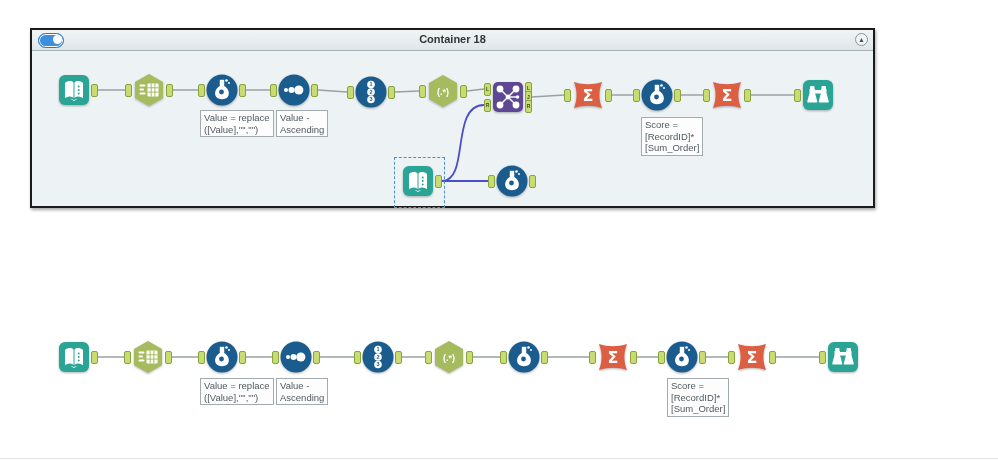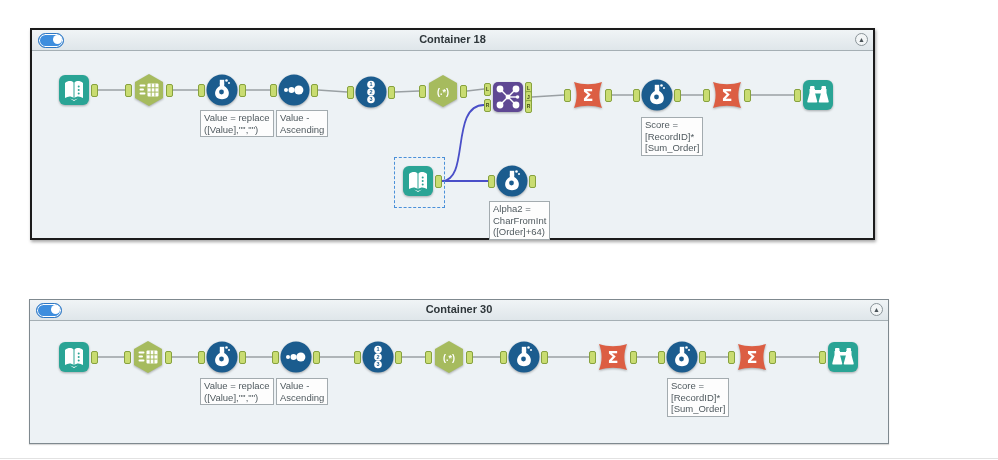--- a/index.html
+++ b/index.html
@@ -52,21 +52,21 @@
       <path d="M246,357 L272,357" fill="none" stroke="#9aa0a3" stroke-width="1.5"></path>
       <path d="M320,357 L354,357" fill="none" stroke="#9aa0a3" stroke-width="1.5"></path>
       <path d="M402,357 L425,357" fill="none" stroke="#9aa0a3" stroke-width="1.5"></path>
       <path d="M473,357 L500,357" fill="none" stroke="#9aa0a3" stroke-width="1.5"></path>
       <path d="M548,357 L589,357" fill="none" stroke="#9aa0a3" stroke-width="1.5"></path>
       <path d="M637,357 L658,357" fill="none" stroke="#9aa0a3" stroke-width="1.5"></path>
       <path d="M706,357 L728,357" fill="none" stroke="#9aa0a3" stroke-width="1.5"></path>
       <path d="M776,357 L819,357" fill="none" stroke="#9aa0a3" stroke-width="1.5"></path>
     </svg>
   <div class="bottom-edge"></div>
-<div class="container selected" style="left: 30px; top: 28px; width: 845px; height: 212px;">
+<div class="container selected" style="left: 30px; top: 28px; width: 845px; height: 180px;">
       <div class="container-header">
         <div class="toggle">
           <div class="knob"></div>
         </div>
         <div class="container-title">Container 18</div>
         <div class="collapse-btn">▲</div>
       </div>
     </div>
     <div class="tool" style="left: 57px; top: 73px;">
       <svg xmlns="http://www.w3.org/2000/svg" width="34" height="34" viewBox="0 0 34 34">
@@ -231,34 +231,20 @@
     </div>
     <div class="annotation" style="left: 276px; top: 110px;">
       <div>Value -</div>
       <div>Ascending</div>
     </div>
     <div class="annotation" style="left: 641px; top: 117px;">
       <div>Score =</div>
       <div>[RecordID]*</div>
       <div>[Sum_Order]</div>
     </div>
-    <div class="annotation" style="left: 489px; top: 201px;">
-      <div>Alpha2 =</div>
-      <div>CharFromInt</div>
-      <div>([Order]+64)</div>
-    </div>
-    <div class="container normal" style="left: 29px; top: 299px; width: 860px; height: 145px;">
-      <div class="container-header">
-        <div class="toggle">
-          <div class="knob"></div>
-        </div>
-        <div class="container-title">Container 30</div>
-        <div class="collapse-btn">▲</div>
-      </div>
-    </div>
     <div class="tool" style="left: 57px; top: 340px;">
       <svg xmlns="http://www.w3.org/2000/svg" width="34" height="34" viewBox="0 0 34 34">
         <rect x="2" y="2" width="30" height="30" rx="6" fill="#2aa495"></rect>
     <path d="M8,10 C11,7.5 14.5,7.5 16.5,9.5 L16.5,25 C14.5,23 11,23 8,25 Z" fill="#fff"></path>
     <path d="M26,10 C23,7.5 19.5,7.5 17.5,9.5 L17.5,25 C19.5,23 23,23 26,25 Z" fill="#fff"></path>
     <circle cx="21.7" cy="13.5" r="1" fill="#2aa495"></circle>
         <circle cx="21.7" cy="17" r="1" fill="#2aa495"></circle>
         <circle cx="21.7" cy="20.5" r="1" fill="#2aa495"></circle>
     <path d="M13,25.5 L17,28 L21,25.5 L17,27 Z" fill="#fff"></path>
       </svg>

